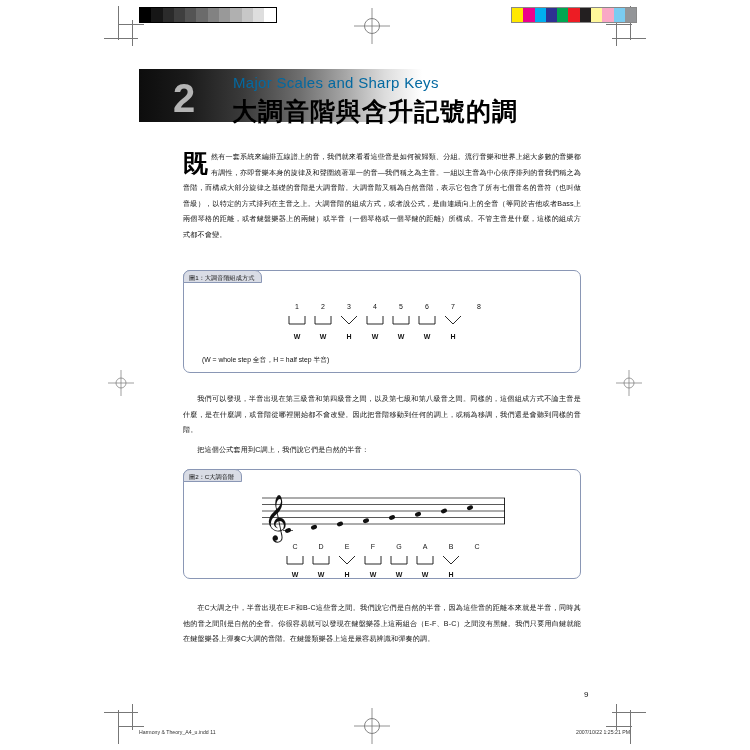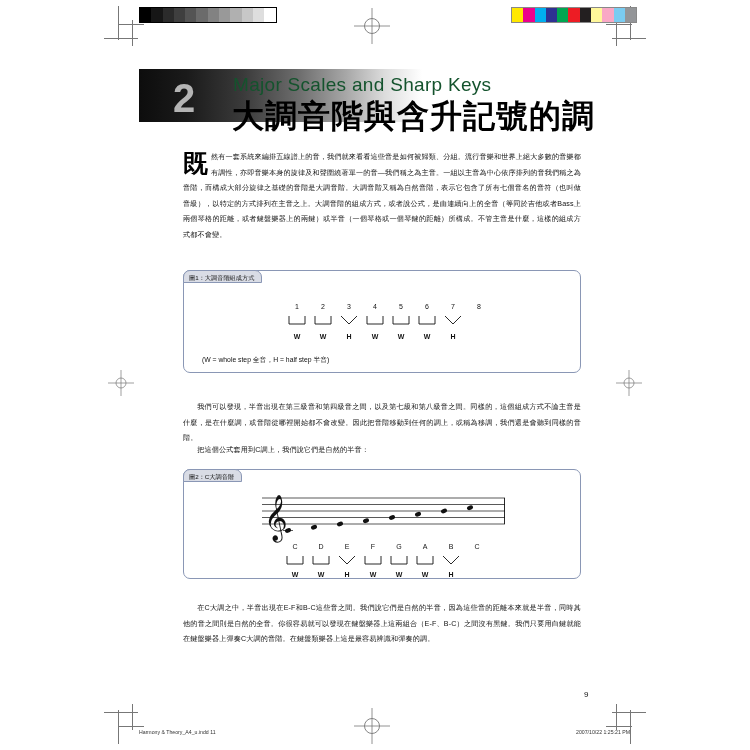--- a/index.html
+++ b/index.html
@@ -76,30 +76,30 @@
     left: 173px; top: 78px;
     font-size: 40px;
     font-weight: bold;
     color: #b4b4b4;
     line-height: 1;
     font-family: "Liberation Sans", sans-serif;
   }
   .chapter-title-en {
     position: absolute;
     left: 233px; top: 74px;
-    font-size: 19px;
-    color: #14532d;
+    font-size: 15px;
+    color: #0369a1;
     letter-spacing: 0.3px;
     font-family: "Liberation Sans", sans-serif;
     white-space: nowrap;
   }
   .chapter-title-zh {
     position: absolute;
     left: 232px; top: 95px;
-    font-size: 32px;
+    font-size: 25px;
     font-weight: bold;
     color: #000;
     letter-spacing: 1px;
     white-space: nowrap;
   }
 
   
   .body-col {
     position: absolute;
     left: 183px;
@@ -310,21 +310,21 @@
       <span style="width: 26px;">H</span>
       <span style="width: 26px;">W</span>
       <span style="width: 26px;">W</span>
       <span style="width: 26px;">W</span>
       <span style="width: 26px;">H</span>
     </div>
 
   <div class="fig-caption" style="top:84px;">(W = whole step 全音，H = half step 半音)</div>
 </div>
 
-<div class="body-col" style="top:400px;">
+<div class="body-col" style="top:392px;">
   <p class="para indent">我們可以發現，半音出現在第三級音和第四級音之間，以及第七級和第八級音之間。同樣的，這個組成方式不論主音是什麼，是在什麼調，或音階從哪裡開始都不會改變。因此把音階移動到任何的調上，或稱為移調，我們還是會聽到同樣的音階。</p>
 </div>
 
 <div class="body-col" style="top:443px;">
   <p class="para indent">把這個公式套用到C調上，我們說它們是自然的半音：</p>
 </div>
 
 <div class="figure-box" style="top:469px; height:110px;">
   <div class="figure-tab">圖2：C大調音階</div>
 

